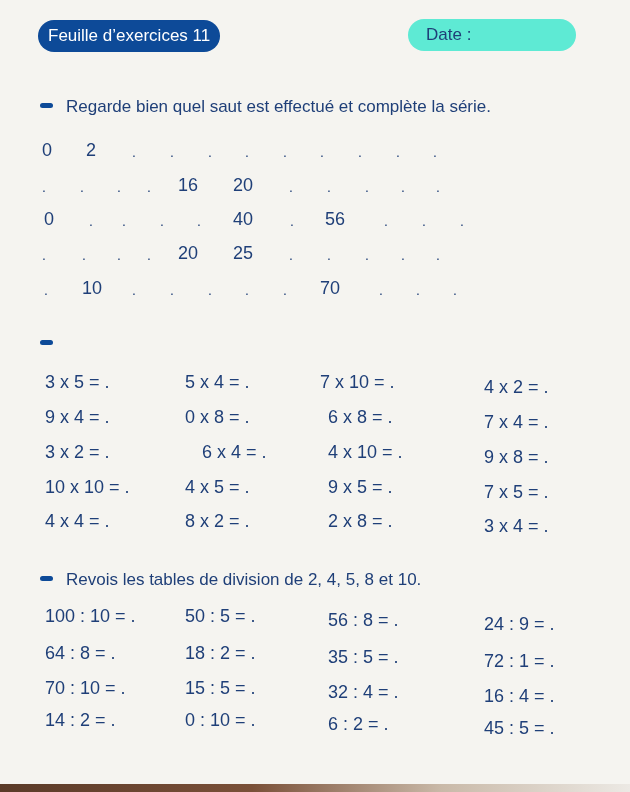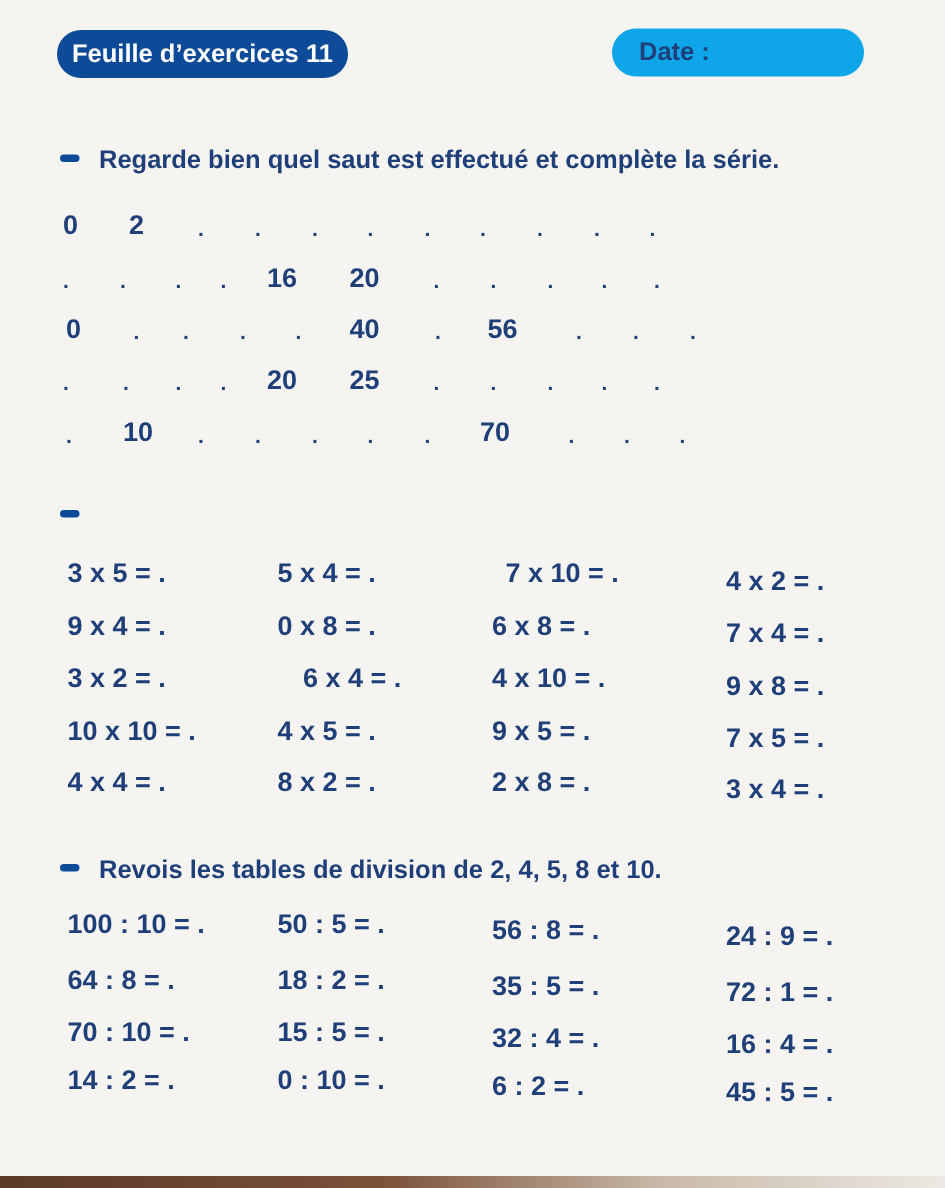--- a/index.html
+++ b/index.html
@@ -1,25 +1,25 @@
 <!DOCTYPE html>
 <html><head>
 <meta charset="utf-8">
 <style>
   html, body { margin:0; padding:0; }
   body { width:630px; height:792px; background:#f4f3ef; position:relative; overflow:hidden;
          font-family:"Liberation Sans", sans-serif; color:#1f3f78; }
-  .page { position:absolute; left:0; top:0; width:630px; height:784px; background:#f5f4f0;font-weight:bold; }
+  .page { position:absolute; left:0; top:0; width:630px; height:784px; background:#f5f4f0; }
   .bottom-edge { position:absolute; left:0; top:784px; width:630px; height:8px;
                  background:linear-gradient(90deg,#5a3a28,#7a5038 40%,#c9b9a8 70%,#ece9e4); }
   .title-pill { position:absolute; left:38px; top:20px; height:32px; padding:0 10px;
                 background:#0d4a98; color:#fff; border-radius:16px; font-size:17px;
                 line-height:32px; white-space:nowrap; }
   .date-pill { position:absolute; left:408px; top:19px; width:168px; height:32px;
-               background:#0ea5e9; border-radius:16px; font-size:17px; line-height:32px; }
+               background:#5eead4; border-radius:16px; font-size:17px; line-height:32px; }
   .date-pill span { margin-left:18px; color:#1f3f78; }
   .instr { position:absolute; left:40px; font-size:17px; color:#1f3f78; white-space:nowrap; }
   .dash { display:inline-block; width:13px; height:5px; background:#0d4a98; border-radius:3px;
           vertical-align:middle; margin-right:13px; position:relative; top:-2px; }
   .cell { position:absolute; font-size:18px; color:#1f3f78; white-space:nowrap; }
   .dot { font-size:14px; }
 </style>
 </head>
 <body>
 
@@ -91,21 +91,21 @@
       <div class="cell" style="left: 45px; top: 372px;">3 x 5 = .</div>
       <div class="cell" style="left: 45px; top: 407px;">9 x 4 = .</div>
       <div class="cell" style="left: 45px; top: 442px;">3 x 2 = .</div>
       <div class="cell" style="left: 45px; top: 477px;">10 x 10 = .</div>
       <div class="cell" style="left: 45px; top: 511px;">4 x 4 = .</div>
       <div class="cell" style="left: 185px; top: 372px;">5 x 4 = .</div>
       <div class="cell" style="left: 185px; top: 407px;">0 x 8 = .</div>
       <div class="cell" style="left: 202px; top: 442px;">6 x 4 = .</div>
       <div class="cell" style="left: 185px; top: 477px;">4 x 5 = .</div>
       <div class="cell" style="left: 185px; top: 511px;">8 x 2 = .</div>
-      <div class="cell" style="left: 337px; top: 372px;">7 x 10 = .</div>
+      <div class="cell" style="left: 320px; top: 372px;">7 x 10 = .</div>
       <div class="cell" style="left: 328px; top: 407px;">6 x 8 = .</div>
       <div class="cell" style="left: 328px; top: 442px;">4 x 10 = .</div>
       <div class="cell" style="left: 328px; top: 477px; text-align: center;">9 x 5 = .</div>
       <div class="cell" style="left: 328px; top: 511px;">2 x 8 = .</div>
       <div class="cell" style="left: 484px; top: 377px;">4 x 2 = .</div>
       <div class="cell" style="left: 484px; top: 412px;">7 x 4 = .</div>
       <div class="cell" style="left: 484px; top: 447px;">9 x 8 = .</div>
       <div class="cell" style="left: 484px; top: 482px;">7 x 5 = .</div>
       <div class="cell" style="left: 484px; top: 516px;">3 x 4 = .</div>
     </div>

